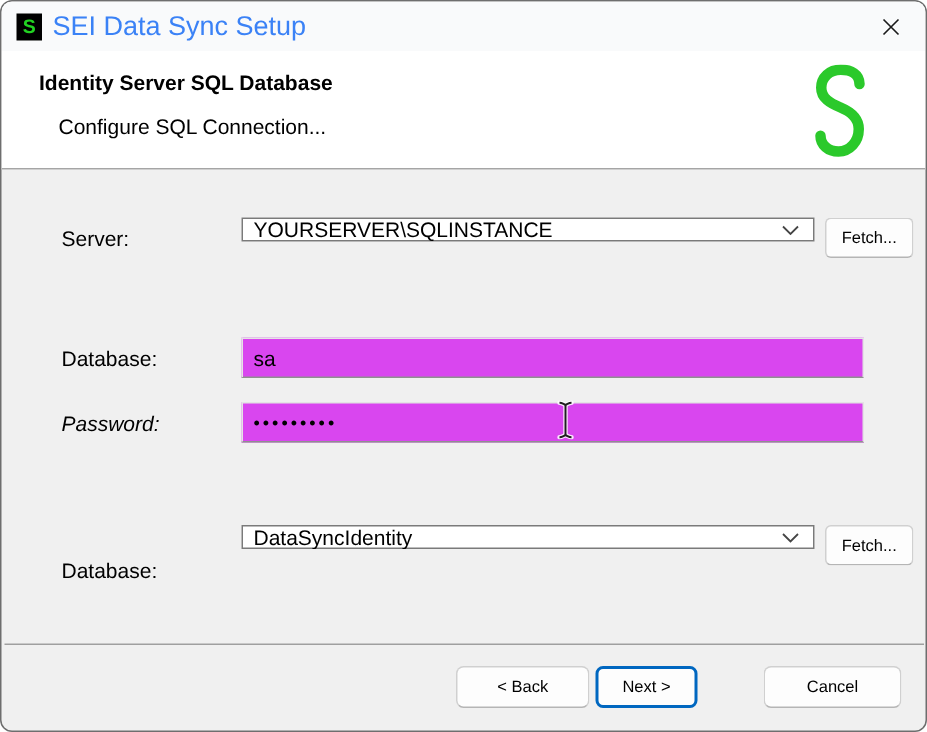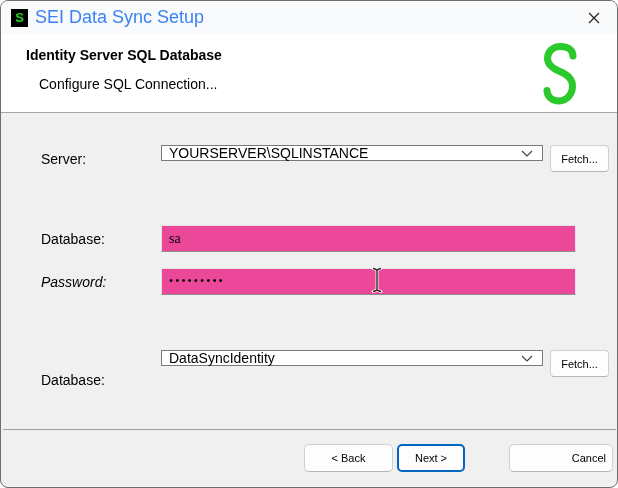--- a/index.html
+++ b/index.html
@@ -37,33 +37,33 @@
   .lbl { position:absolute; left:40px; font-size:14px; }
   .combo {
     position:absolute; left:160px; width:382px; height:16px;
     background:#fff; border:1px solid #7a7a7a;
     display:flex; align-items:center; cursor:default;
   }
   .combo-text { flex:1; padding-left:7px; font-size:14px; white-space:nowrap; overflow:hidden; }
   .combo-chevron { margin-right:9px; display:flex; }
   .txt {
     position:absolute; left:160px; width:415px; height:27px;
-    background:#ec4899; border:1px solid #e4e4e4; border-bottom:1px solid #8f8f8f;
-    font-family:Liberation Serif, serif; font-size:14px; color:#000; padding:0 7px; outline:none;
+    background:#d946ef; border:1px solid #e4e4e4; border-bottom:1px solid #8f8f8f;
+    font-family:Liberation Sans, sans-serif; font-size:14px; color:#000; padding:0 7px; outline:none;
   }
   .txt.pw { font-size:12px; letter-spacing:2px; }
   .btn {
     position:absolute; height:28px; background:#fdfdfd;
     border:1px solid #d0d0d0; border-bottom-color:#b5b5b5; border-radius:5px;
     font-family:inherit; font-size:11px; color:#000; cursor:default;
   }
   .fetch { left:549px; width:59px; height:27px; border-radius:4px; }
   .btn-back   { left:303px; top:443px; width:89px; }
   .btn-next   { left:396px; top:443px; width:68px; border:2px solid #0067c0; }
-  .btn-cancel { left:508px; top:443px; width:104px;text-align:right; }
+  .btn-cancel { left:508px; top:443px; width:92px; }
   .separator { position:absolute; left:2px; top:428px; width:613px; height:1px; background:#9f9f9f; }
   .mouse-cursor { position:absolute; left:370px; top:266px; pointer-events:none; }
 </style>
 </head>
 <body>
 
 <div class="window">
 
   <div class="titlebar">
     <div class="app-icon" style="color:#22d322;">S</div>

